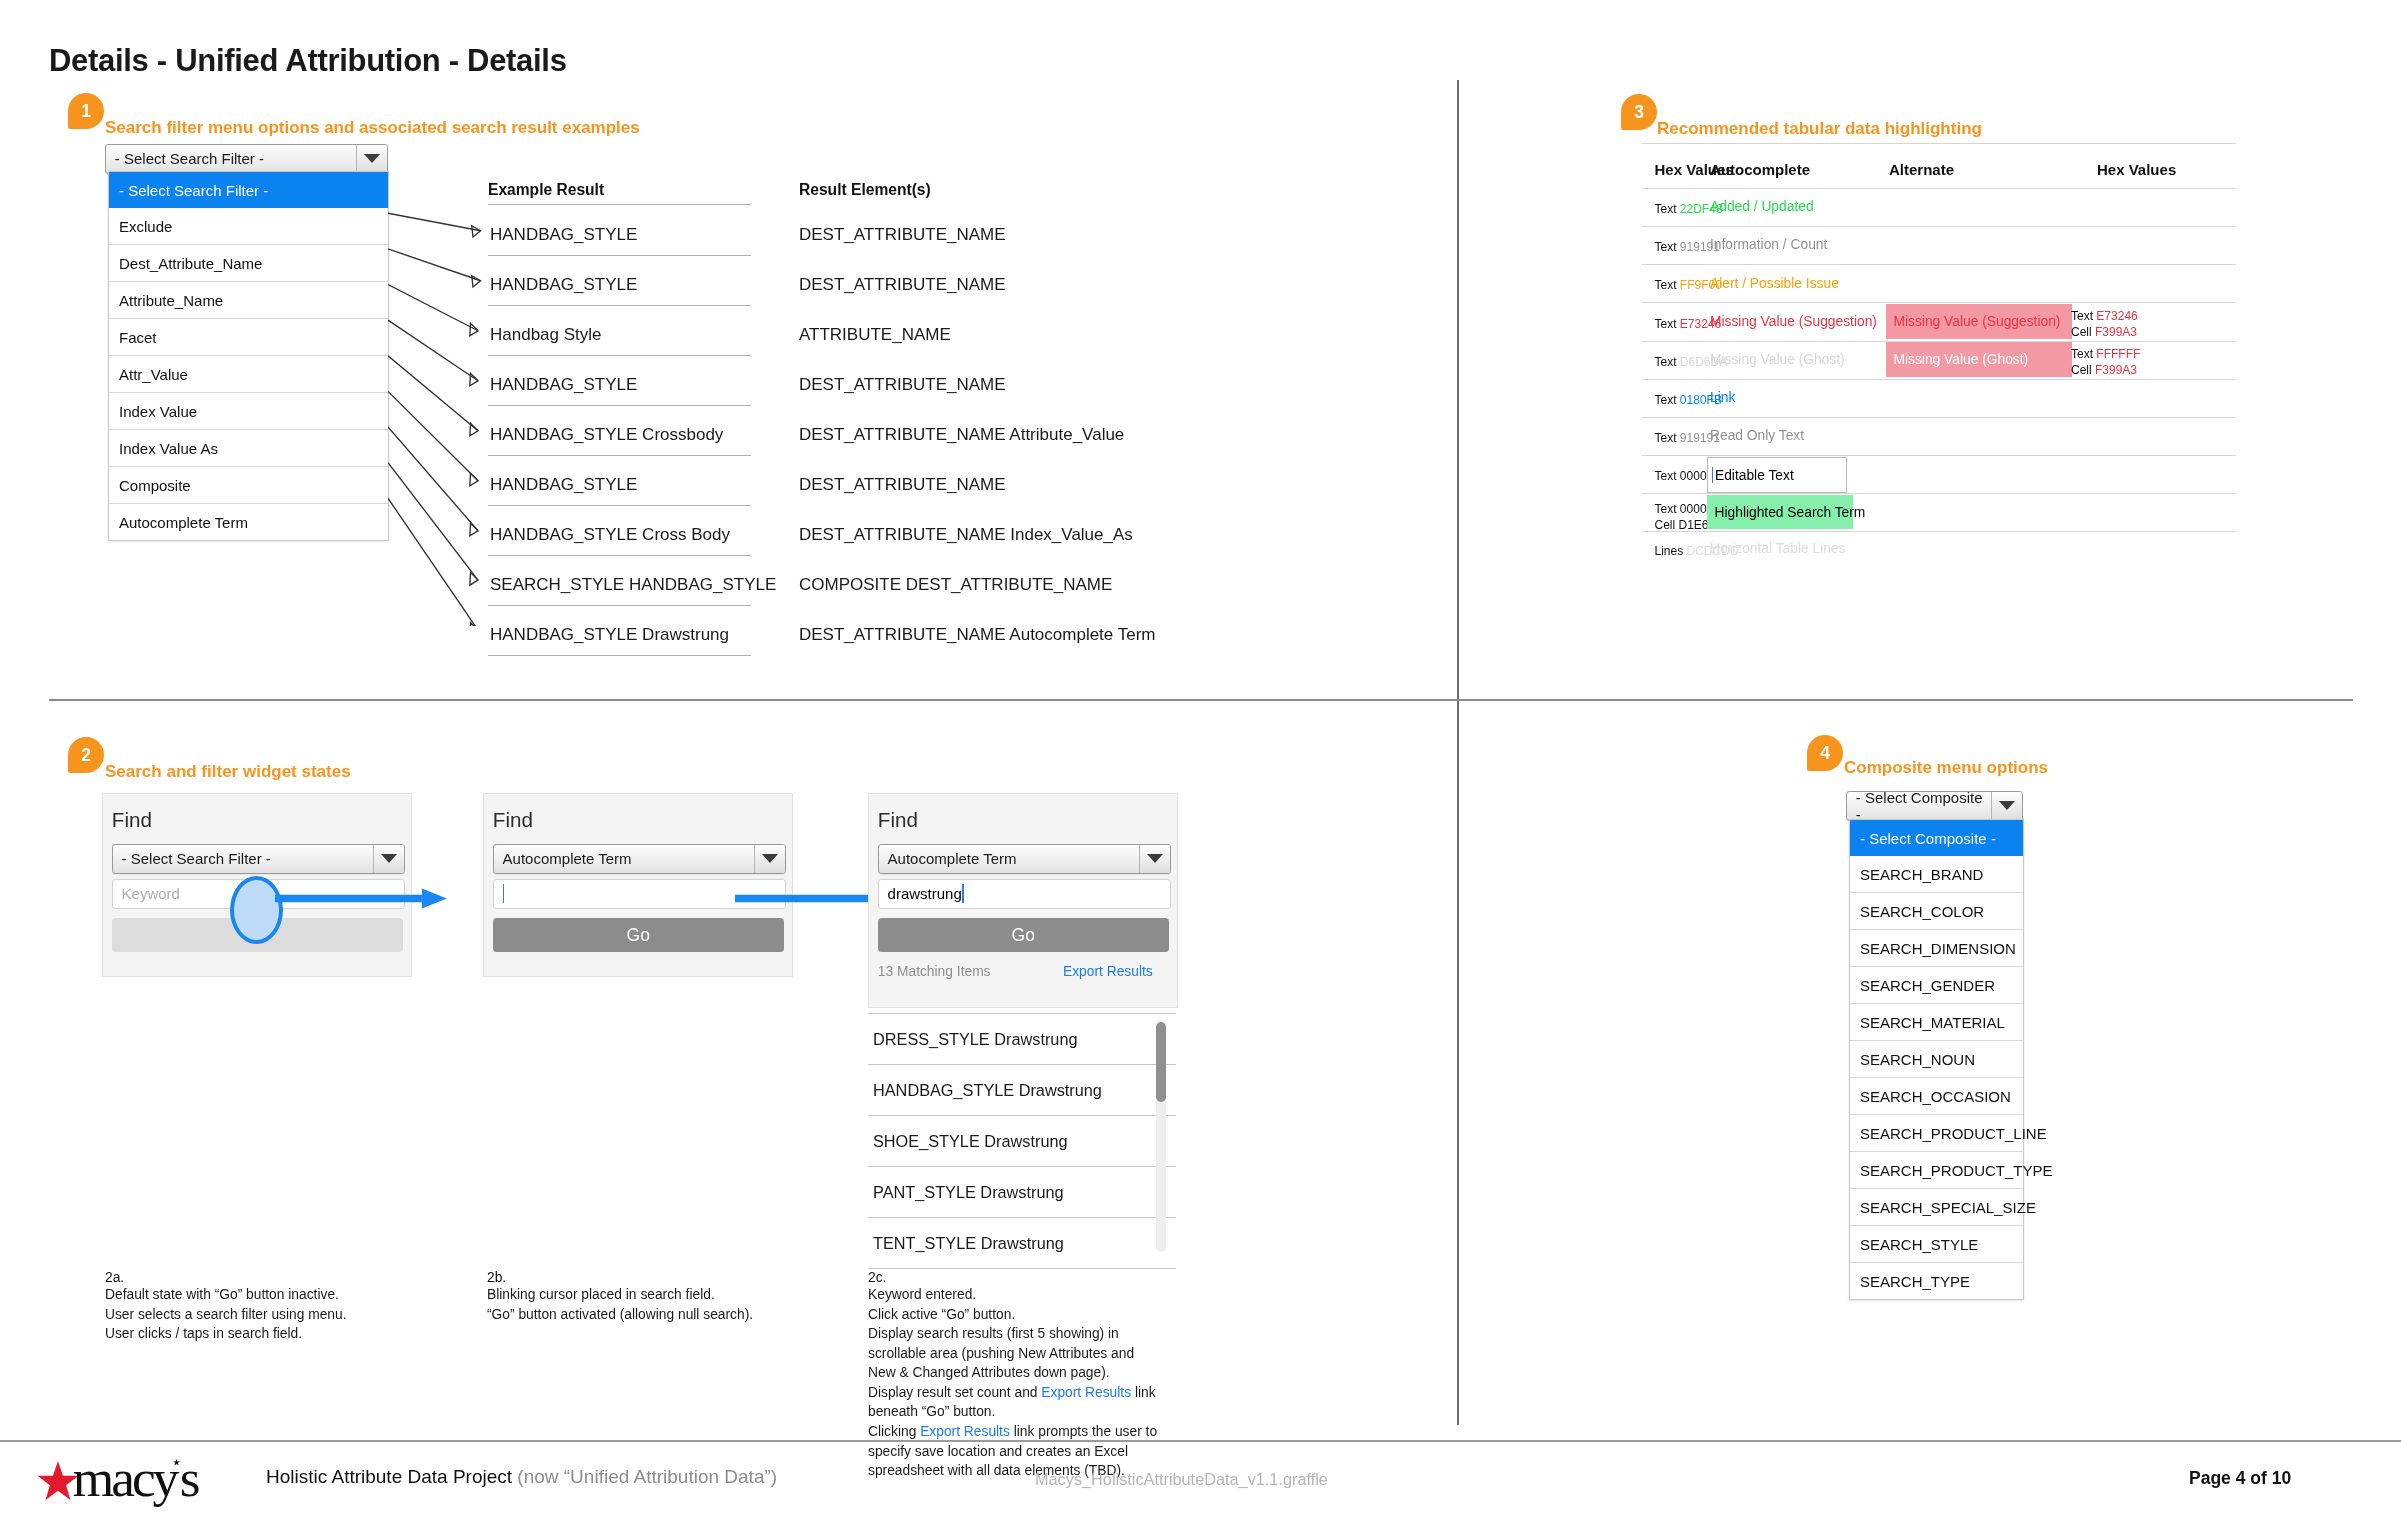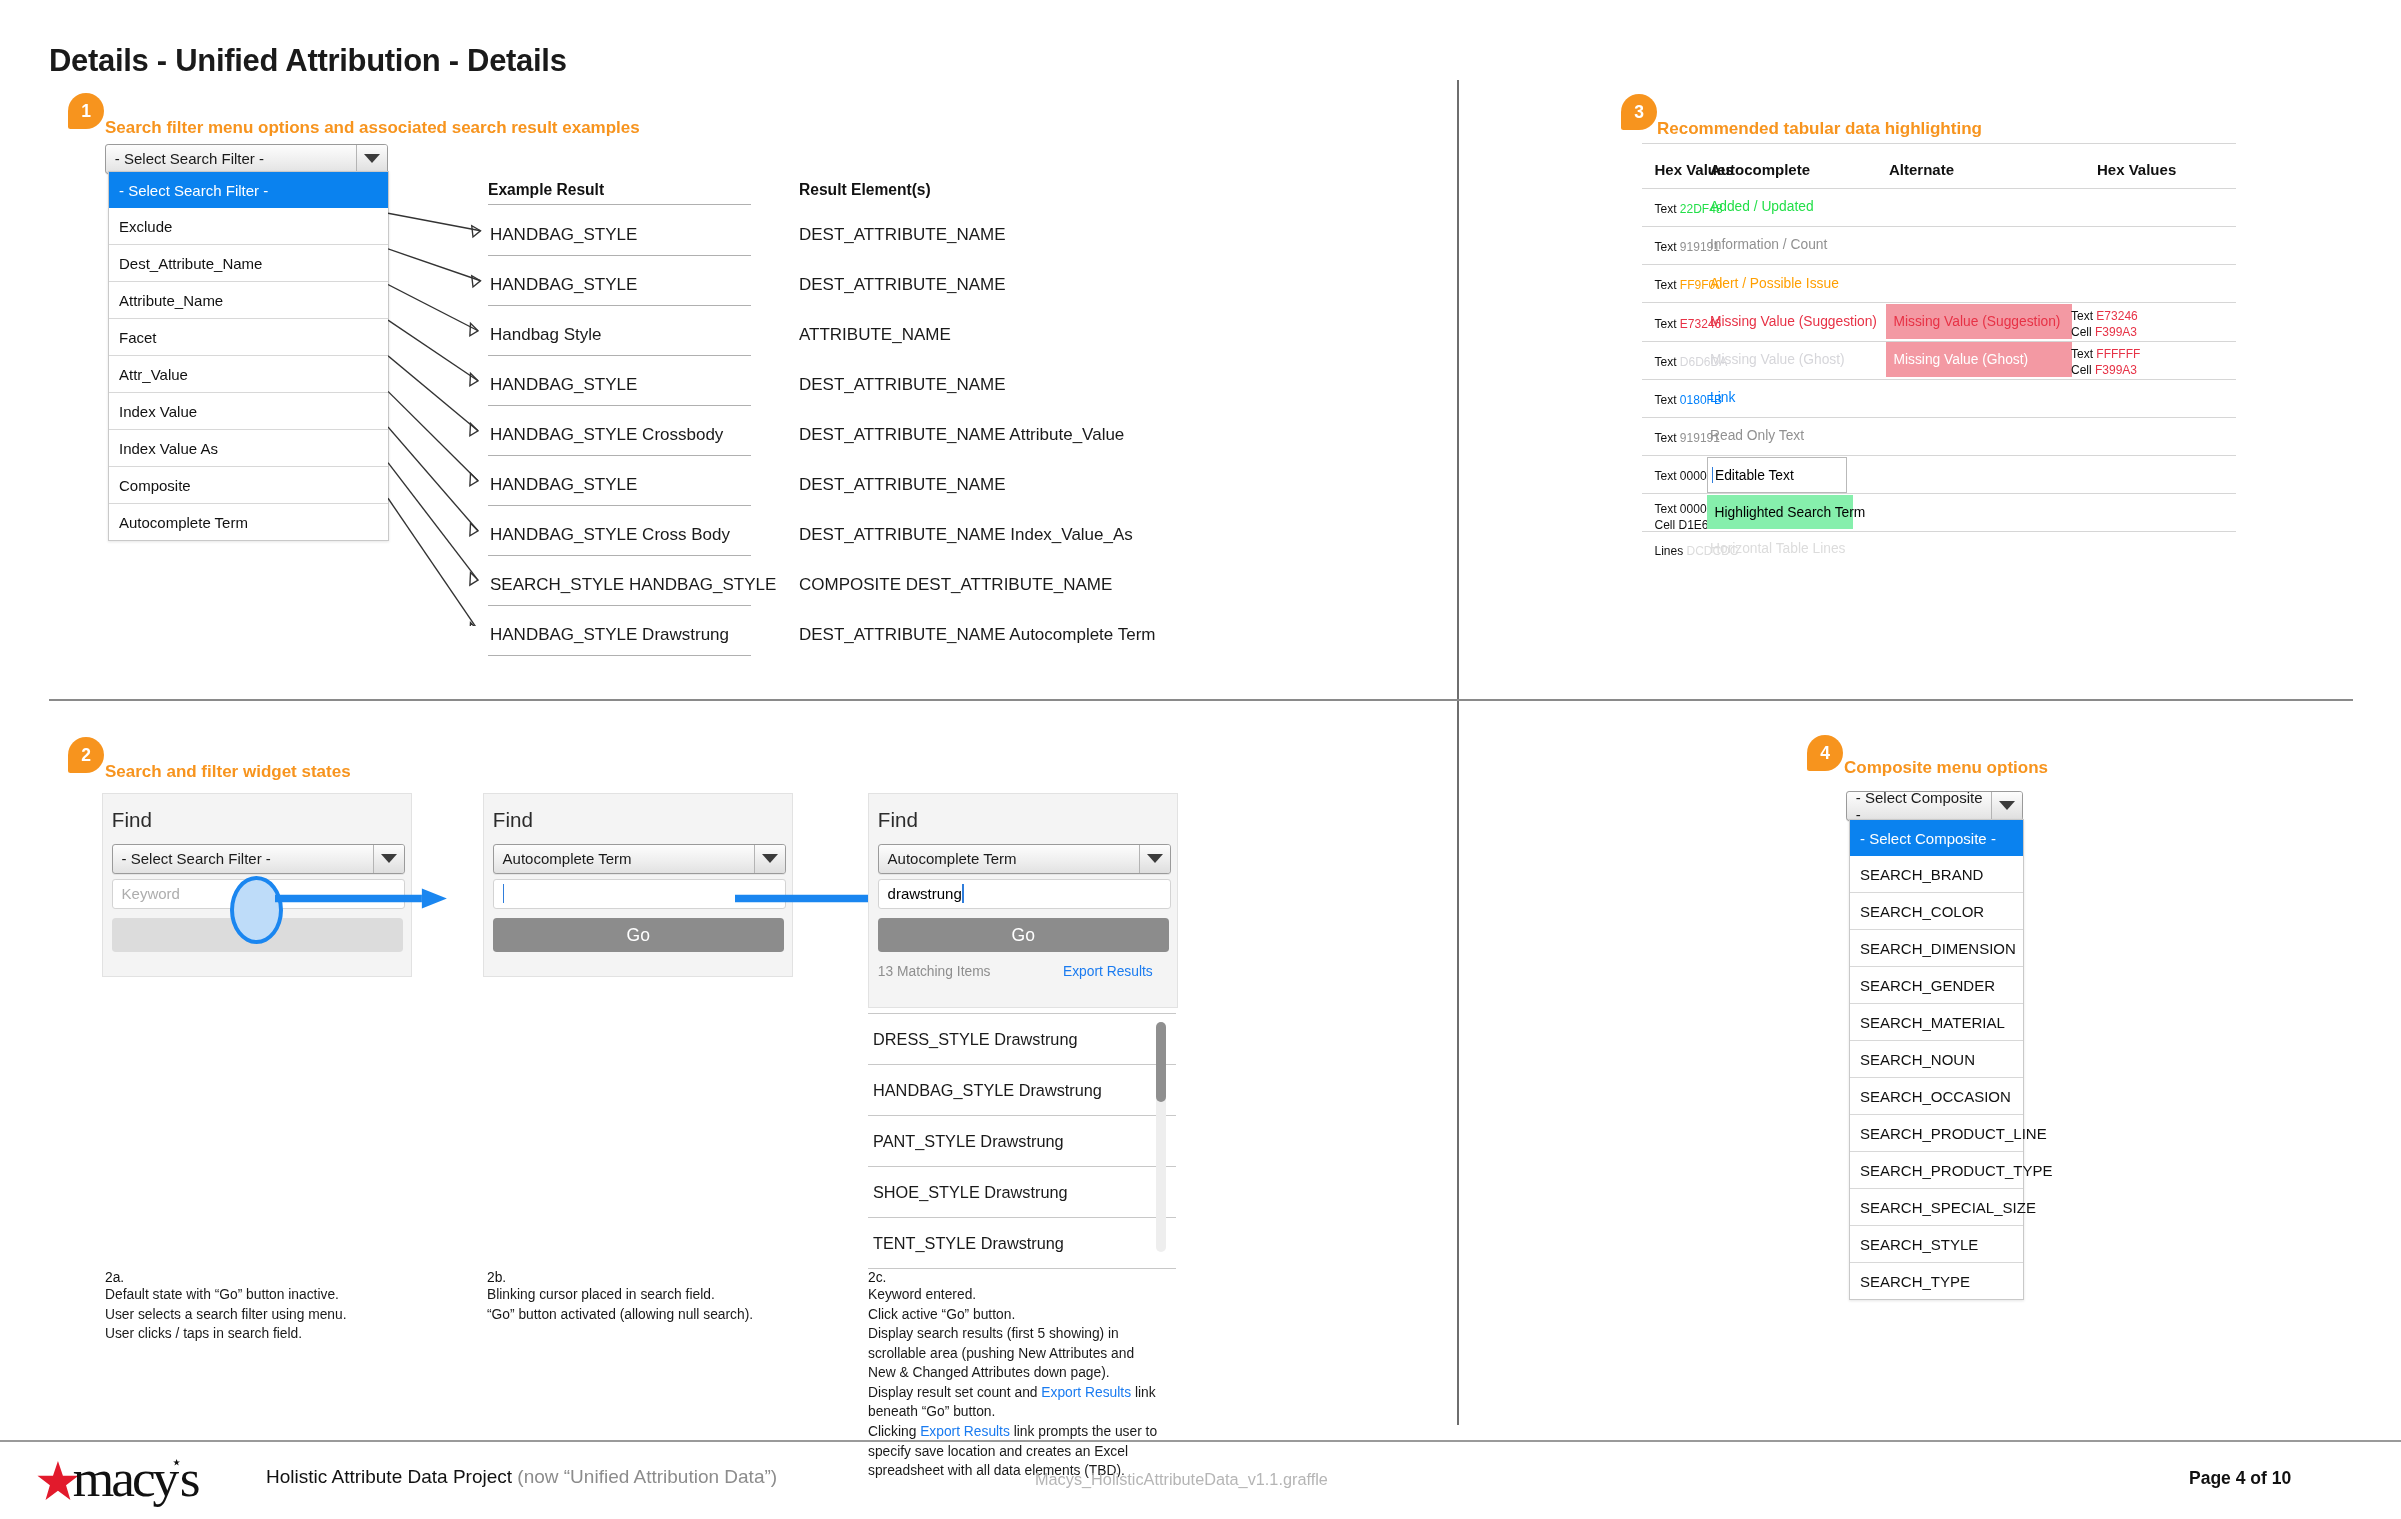--- a/index.html
+++ b/index.html
@@ -335,22 +335,22 @@
       <span class="caret-blink"></span>
   </div>
   <div class="abs go-btn go-on" style="left:8.8px;top:124px;width:291px;">Go</div>
   <div class="abs meta" style="left:8.8px;top:170px;">13 Matching Items</div>
   <div class="abs meta link" style="left:194px;top:170px;">Export Results</div>
 </div>
 
 <div class="abs" style="left:868px;top:1013px;width:308px;height:256px;background:#fff;border-top:0.6px solid #c8c8c8;">
   <div class="res-item">DRESS_STYLE Drawstrung</div>
   <div class="res-item">HANDBAG_STYLE  Drawstrung</div>
+  <div class="res-item">SHOE_STYLE Drawstrung</div>
   <div class="res-item">PANT_STYLE Drawstrung</div>
-  <div class="res-item">SHOE_STYLE Drawstrung</div>
   <div class="res-item">TENT_STYLE Drawstrung</div>
   <div class="scroll-track" style="left:288px;top:7.5px;height:230px;"></div>
   <div class="scroll-thumb" style="left:288px;top:7.5px;height:80px;"></div>
 </div>
 
 <div class="abs" style="left:105px;top:1270px;width:350px;">
   <div class="caption-h">2a.</div>
   <div class="caption-b">Default state with “Go” button inactive.</div>
   <div class="caption-b">User selects a search filter using menu.</div>
   <div class="caption-b">User clicks / taps in search field.</div>

